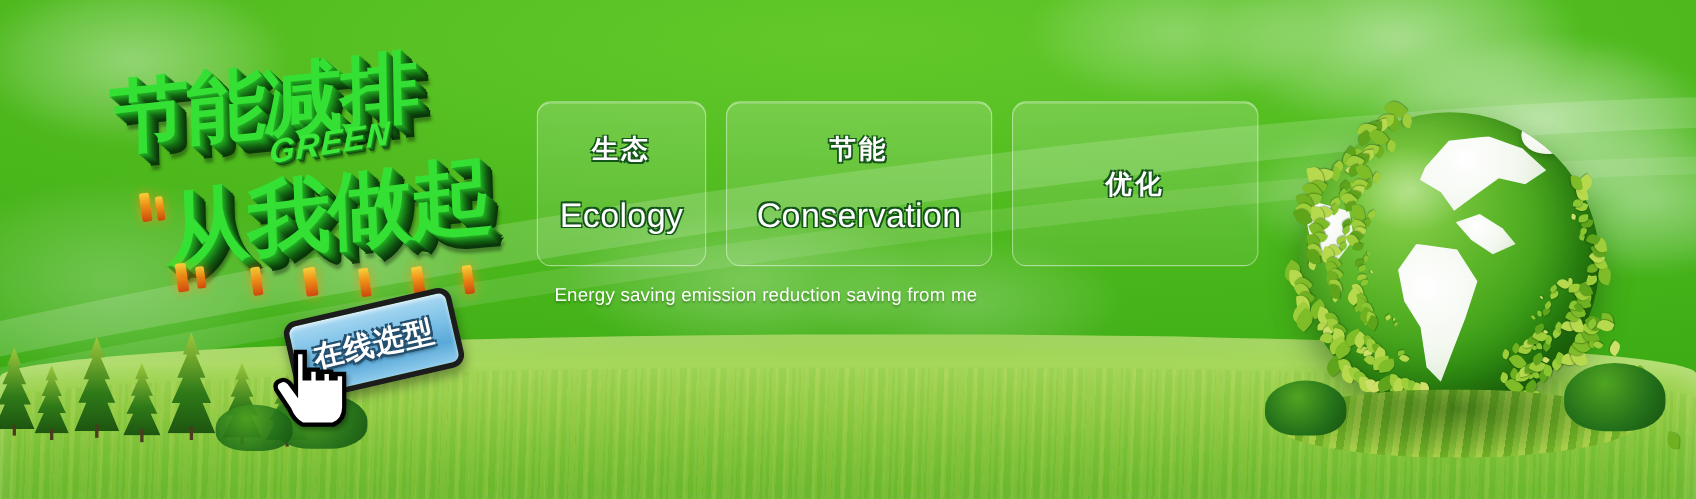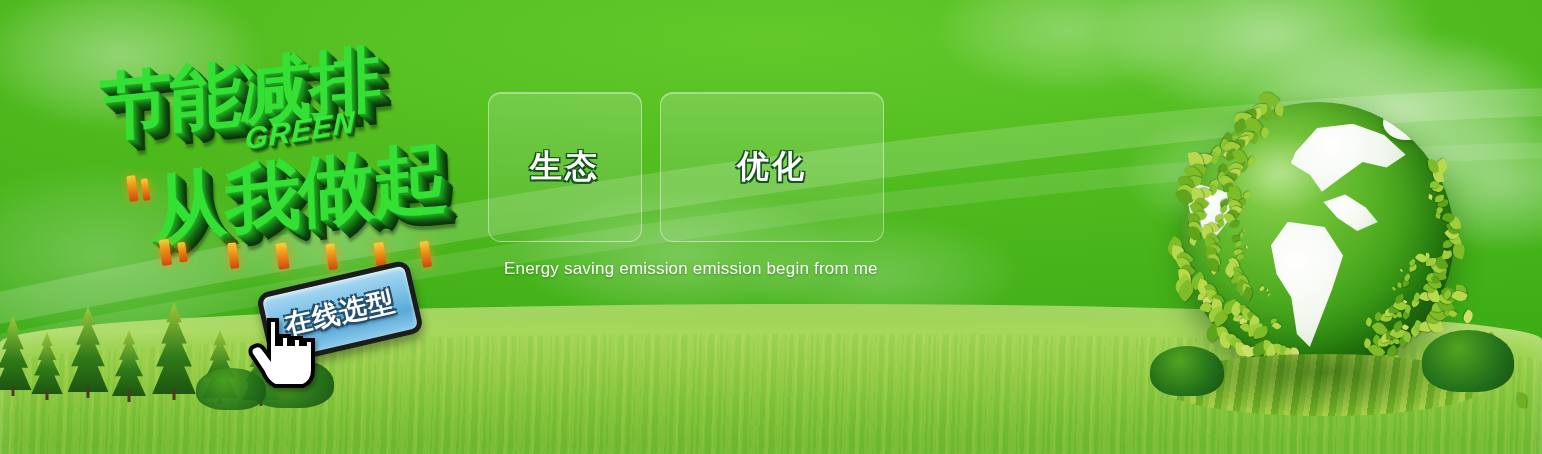--- a/index.html
+++ b/index.html
@@ -193,21 +193,21 @@
     background:linear-gradient(to bottom, rgba(255,255,255,.17), rgba(255,255,255,.07));
     border:1px solid rgba(255,255,255,.42);
     box-shadow:inset 0 1px 0 rgba(255,255,255,.35);
     display:flex;flex-direction:column;align-items:center;justify-content:center;
     gap:26px;
     cursor:pointer;
   }
   .card.wide{width:240px;}
   .card.wide2{width:222px;}
   .cn{
-    font-size:32px;font-weight:bold;color:#ffffff;letter-spacing:3px;
+    font-size:24px;font-weight:bold;color:#ffffff;letter-spacing:3px;
     font-family:Liberation Mono, monospace;
     text-shadow:-1.5px -1.5px 0 #14551a,1.5px -1.5px 0 #14551a,-1.5px 1.5px 0 #14551a,1.5px 1.5px 0 #14551a;
     white-space:nowrap;
   }
   .en{
     font-size:31px;color:#ffffff;letter-spacing:.3px;
     text-shadow:-1.5px -1.5px 0 #14551a,1.5px -1.5px 0 #14551a,-1.5px 1.5px 0 #14551a,1.5px 1.5px 0 #14551a;
     white-space:nowrap;
   }
   .tagline{
@@ -605,21 +605,26 @@
   <div class="cta">
     <span class="cta-label">在线选型</span>
   </div>
   <svg class="cursor-hand" viewBox="0 0 36 38">
     <path d="M13,2 h4 v12 h2 v-4 h4 v4 h2 v-3 h4 v3 h2 v-2 h4 v15 q0,6 -5,8 h-14 q-4,-2 -6,-7 l-6,-9 q-1,-3 2,-4 q2,-1 4,1 l3,4 z" fill="#ffffff" stroke="#000000" stroke-width="2" stroke-linejoin="miter"></path>
   </svg>
 
   <div class="cards">
     <div class="card">
       <span class="cn">生态</span>
+      <span class="en">Ecology</span>
+    </div>
+    <div class="card wide">
+      <span class="cn">节能</span>
+      <span class="en">Conservation</span>
     </div>
     <div class="card wide2">
       <span class="cn">优化</span>
     </div>
   </div>
 
-  <div class="tagline">Energy saving emission emission begin from me</div>
+  <div class="tagline">Energy saving emission reduction saving from me</div>
 
 </div>
 
 </body></html>

